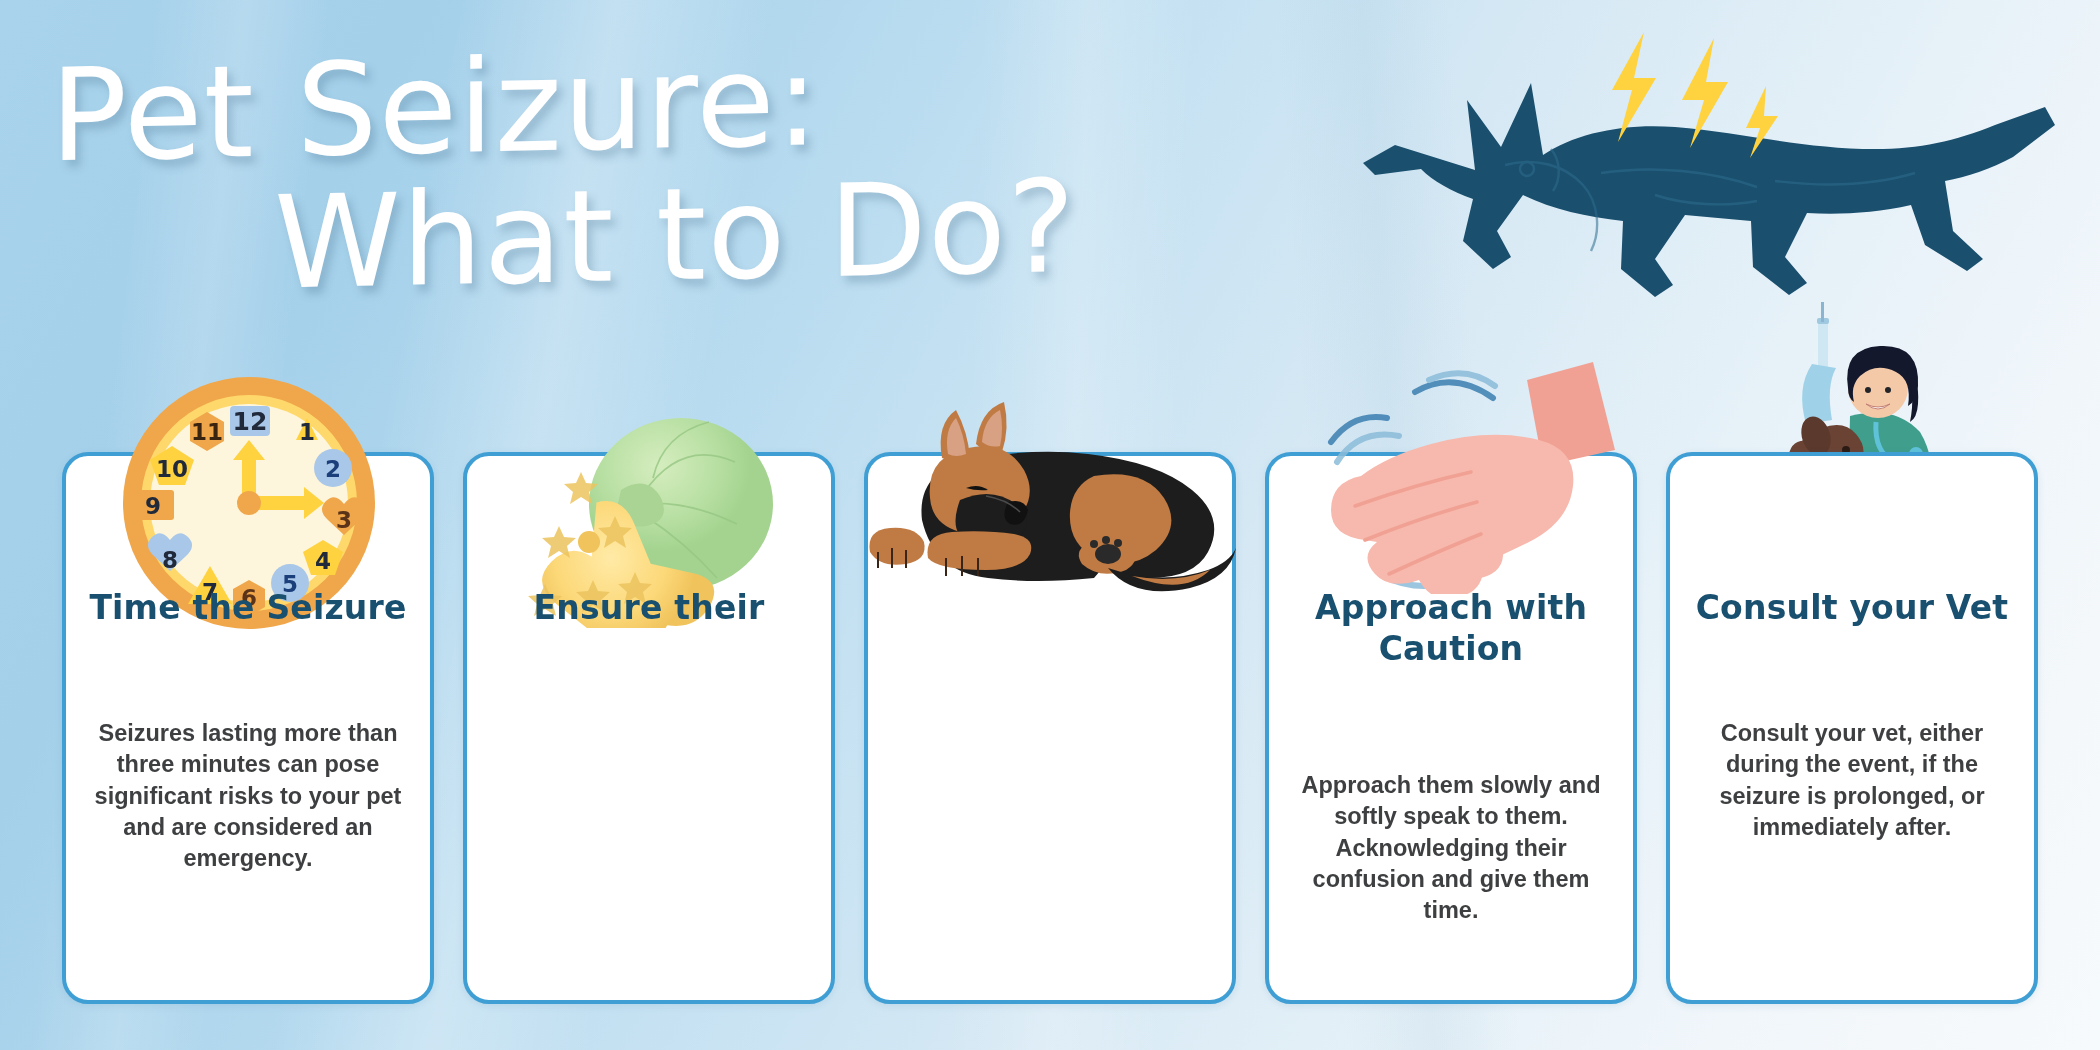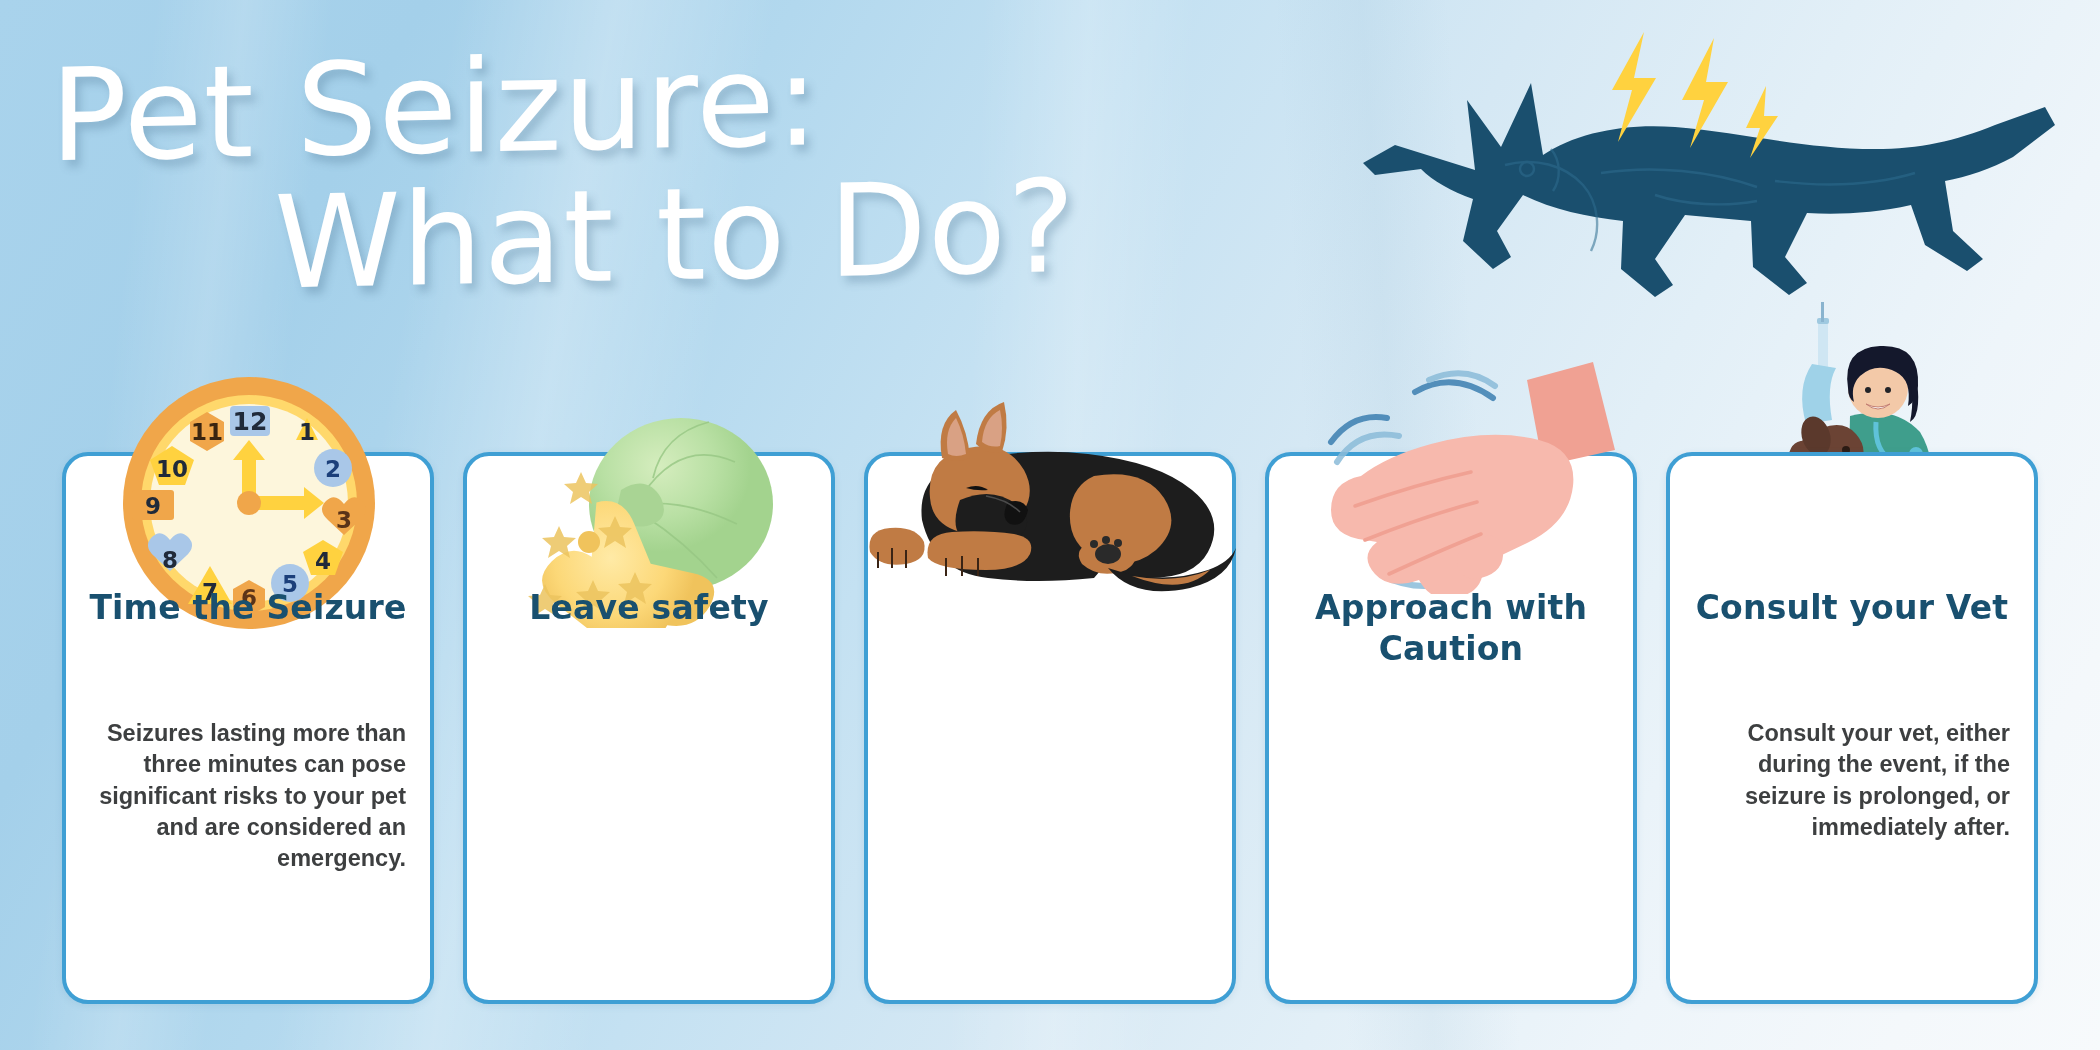--- a/index.html
+++ b/index.html
@@ -76,21 +76,21 @@
     color: #19506f;
     font-weight: 700;
     font-size: 33px;
     line-height: 1.24;
     letter-spacing: 0.2px;
     z-index: 4;
     padding: 0 2px;
   }
   .card-body {
     position: absolute; left: 0; right: 0; top: 718px;
-    text-align: right;
+    text-align: center;
     color: #3d3f40;
     font-weight: 700;
     font-size: 23.5px;
     line-height: 1.33;
     z-index: 4;
     padding: 0 28px;
   }
   .card-wrap.tall .card-body { top: 770px; }
 
   
@@ -278,21 +278,21 @@
           <path d="M66 128 l5 11 l12 1 l-9 8 l3 12 l-11 -7 l-11 7 l3 -12 l-9 -8 l12 -1z"></path>
           <path d="M122 118 l5 11 l12 1 l-9 8 l3 12 l-11 -7 l-11 7 l3 -12 l-9 -8 l12 -1z"></path>
           <path d="M100 182 l5 11 l12 1 l-9 8 l3 12 l-11 -7 l-11 7 l3 -12 l-9 -8 l12 -1z"></path>
           <path d="M52 186 l5 11 l12 1 l-9 8 l3 12 l-11 -7 l-11 7 l3 -12 l-9 -8 l12 -1z"></path>
           <path d="M88 74 l5 11 l12 1 l-9 8 l3 12 l-11 -7 l-11 7 l3 -12 l-9 -8 l12 -1z"></path>
           <path d="M142 174 l5 11 l12 1 l-9 8 l3 12 l-11 -7 l-11 7 l3 -12 l-9 -8 l12 -1z"></path>
         </g>
         <circle cx="96" cy="144" r="11" fill="#f0c35c"></circle>
       </svg>
     </div>
-    <div class="card-title">Leave safety</div>
+    <div class="card-title">Ensure their</div>
   </div>
 
   <div class="card-wrap">
     <div class="card"></div>
     <div class="illus" style="left:-8px; top:392px; width:392px; height:200px;">
       <svg viewBox="0 0 392 200" width="392" height="200">
 
         <path d="M66 128 q-6 -52 56 -62 q58 -10 110 -4 q70 8 104 36 q34 28 16 62
                  q-14 26 -58 26 q-28 0 -44 -14 l-12 14 q-58 6 -106 0 q-54 -6 -66 -58z" fill="#1d1d1d"></path>
 
@@ -356,20 +356,21 @@
                  q-48 -12 -108 4 q-44 12 -70 32z" fill="#f7b9ad"></path>
         <g stroke="#f0a193" stroke-width="3.6" fill="none" stroke-linecap="round">
           <path d="M66 162 q62 -22 116 -34"></path>
           <path d="M76 196 q60 -24 112 -38"></path>
           <path d="M100 230 q52 -24 92 -40"></path>
         </g>
         <path d="M186 196 q24 -12 28 10 q2 22 -22 28 q-22 4 -24 -16 q0 -16 18 -22z" fill="#f7b9ad"></path>
       </svg>
     </div>
     <div class="card-title">Approach with Caution</div>
+    <div class="card-body">Approach them slowly and softly speak to them. Acknowledging their confusion and give them time.</div>
   </div>
 
   <div class="card-wrap">
     <div class="card"></div>
     <div class="card-title">Consult your Vet</div>
     <div class="card-body">Consult your vet, either during the event, if the seizure is prolonged, or immediately after.</div>
   </div>
 
 </div>
 

